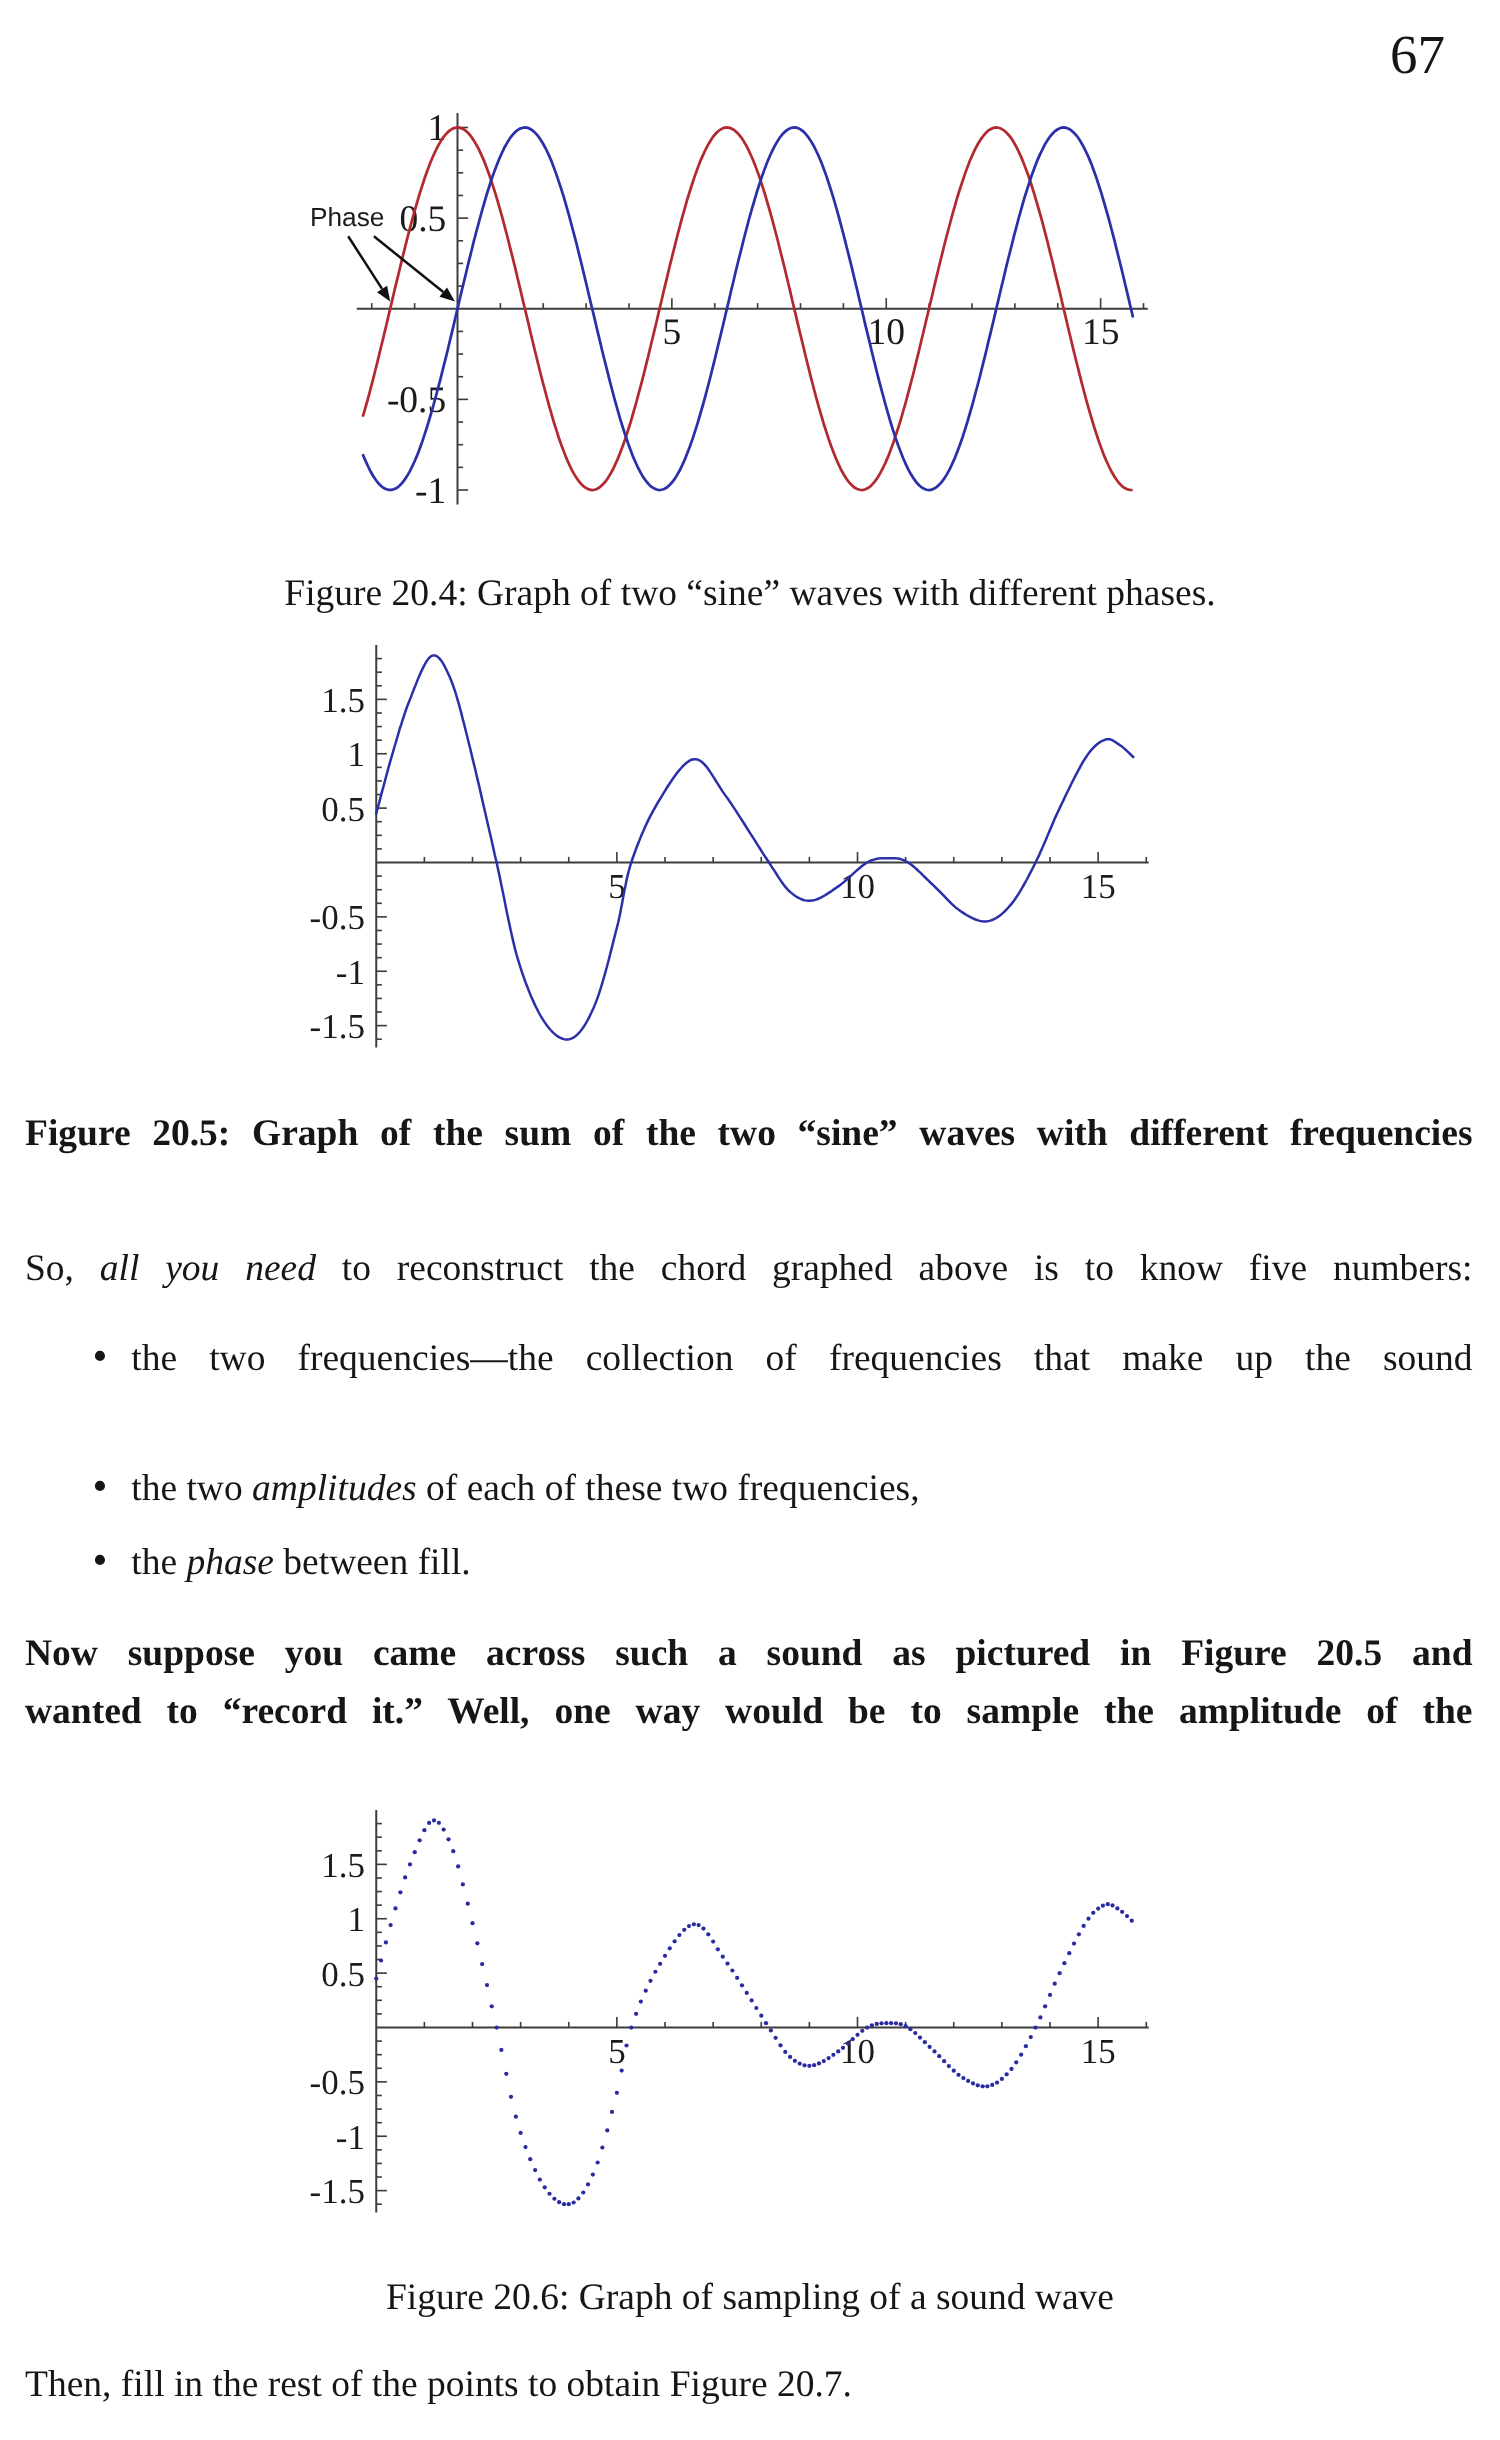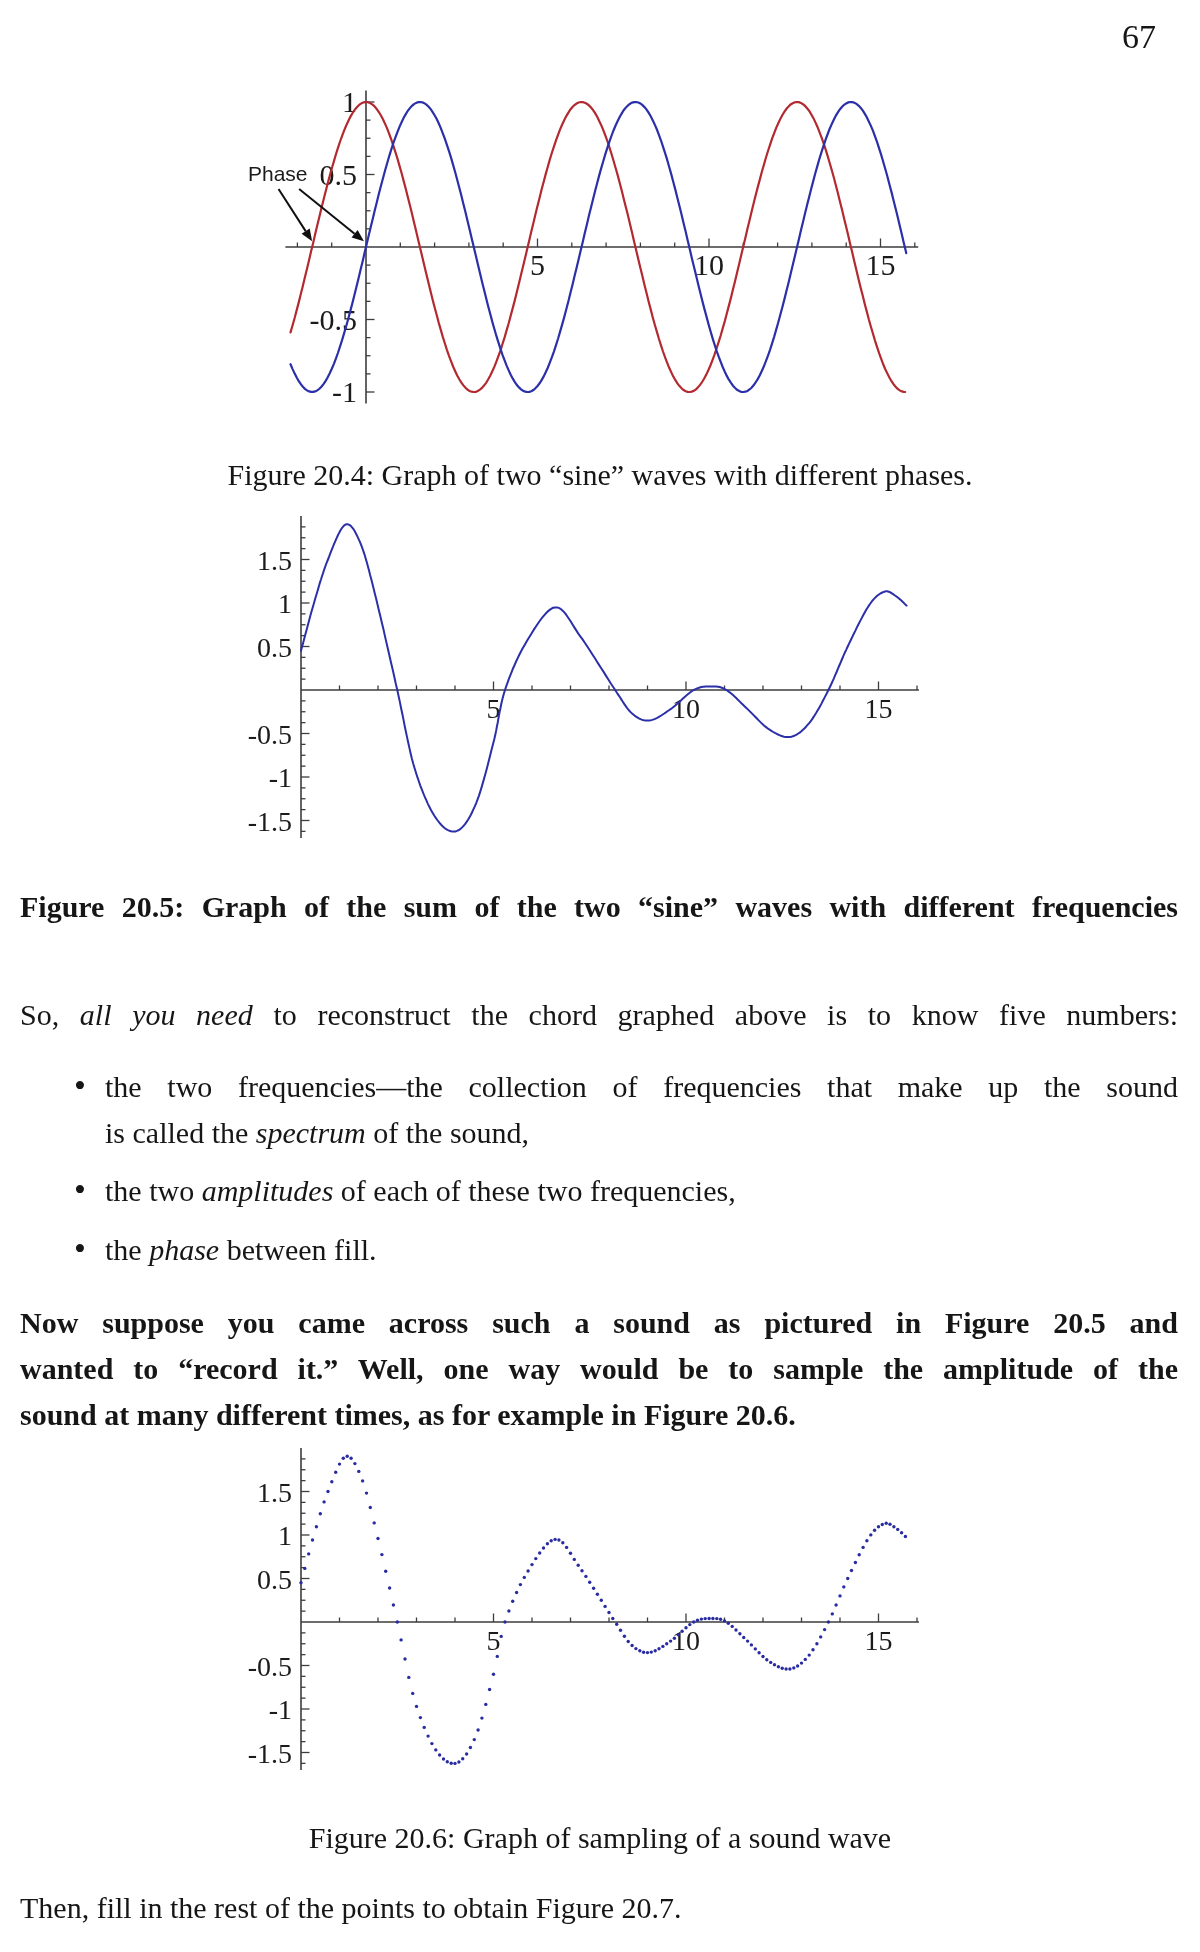--- a/index.html
+++ b/index.html
@@ -6,21 +6,21 @@
   body{
     width:1200px;height:1952px;position:relative;background:#ffffff;
     font-family:"Liberation Serif","DejaVu Serif",serif;color:#161616;
     overflow:hidden;
   }
   .abs{position:absolute;}
   .body-text{font-size:30px;line-height:46px;}
   .jline{text-align:justify;text-align-last:justify;}
   .center{text-align:center;}
   .it{font-style:italic;margin-top:16px;}
-  #page-number{top:18px;right:44px;font-size:34px;}
+  #page-number{top:18px;right:44px;font-size:44px;}
   #caption-fig4{left:20px;top:452px;width:1160px;}
   #caption-fig5{left:20px;top:884px;width:1158px;font-weight:bold;}
   #para-intro{left:20px;top:992px;width:1158px;}
   .bullet-item{left:20px;width:1158px;padding-left:85px;box-sizing:border-box;}
   #bullet-1{top:1064px;}
   #bullet-2{top:1168px;}
   #bullet-3{top:1227px;}
   .bullet-mark{position:absolute;left:54px;top:-1px;font-size:34px;}
   #para-body{left:20px;top:1300px;width:1158px;font-weight:bold;}
   #caption-fig6{left:20px;top:1815px;width:1160px;}
@@ -160,37 +160,35 @@
 
 <div class="abs body-text" id="caption-fig5">
   <div class="jline">Figure 20.5: Graph of the sum of the two “sine” waves with different frequencies</div>
 </div>
 
 <div class="abs body-text jline" id="para-intro"><span>So, </span><span class="it">all you need</span><span> to reconstruct the chord graphed above is to know five numbers:</span></div>
 
 <div class="abs body-text bullet-item" id="bullet-1">
   <span class="bullet-mark">•</span>
   <div class="jline">the two frequencies—the collection of frequencies that make up the sound</div>
-  <div><span>is called the </span><span class="it">spectrum</span><span> of the sound,</span></div>
 </div>
 
 <div class="abs body-text bullet-item" id="bullet-2">
   <span class="bullet-mark">•</span>
   <div><span>the two </span><span class="it">amplitudes</span><span> of each of these two frequencies,</span></div>
 </div>
 
 <div class="abs body-text bullet-item" id="bullet-3">
   <span class="bullet-mark">•</span>
   <div><span>the </span><span class="it">phase</span><span> between fill.</span></div>
 </div>
 
 <div class="abs body-text" id="para-body">
   <div class="jline">Now suppose you came across such a sound as pictured in Figure 20.5 and</div>
   <div class="jline">wanted to “record it.” Well, one way would be to sample the amplitude of the</div>
-  <div>sound at many different times, as for example in Figure 20.6.</div>
 </div>
 
 <svg id="fig6" class="abs" width="700" height="345" data-chart-index="2">
     <line x1="61" y1="187" x2="678.9250000000001" y2="187" class="axis"></line>
     <line x1="61" y1="13" x2="61" y2="334.9" class="axis"></line>
     <line x1="99.5" y1="187" x2="99.5" y2="182.5" class="tick"></line>
     <line x1="138" y1="187" x2="138" y2="182.5" class="tick"></line>
     <line x1="176.5" y1="187" x2="176.5" y2="182.5" class="tick"></line>
     <line x1="215" y1="187" x2="215" y2="182.5" class="tick"></line>
     <line x1="253.5" y1="187" x2="253.5" y2="178.5" class="tick"></line>

